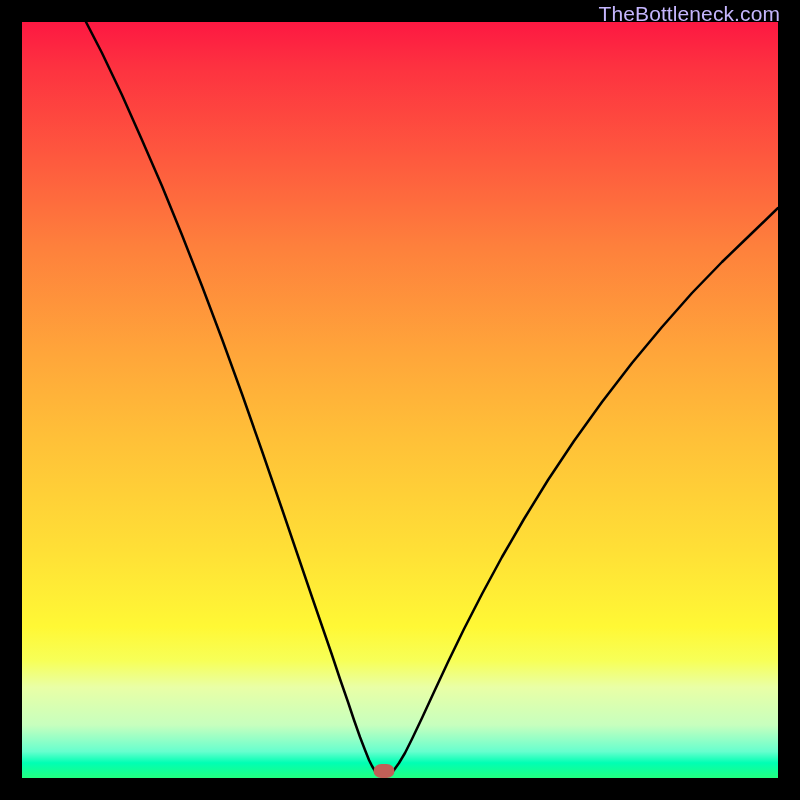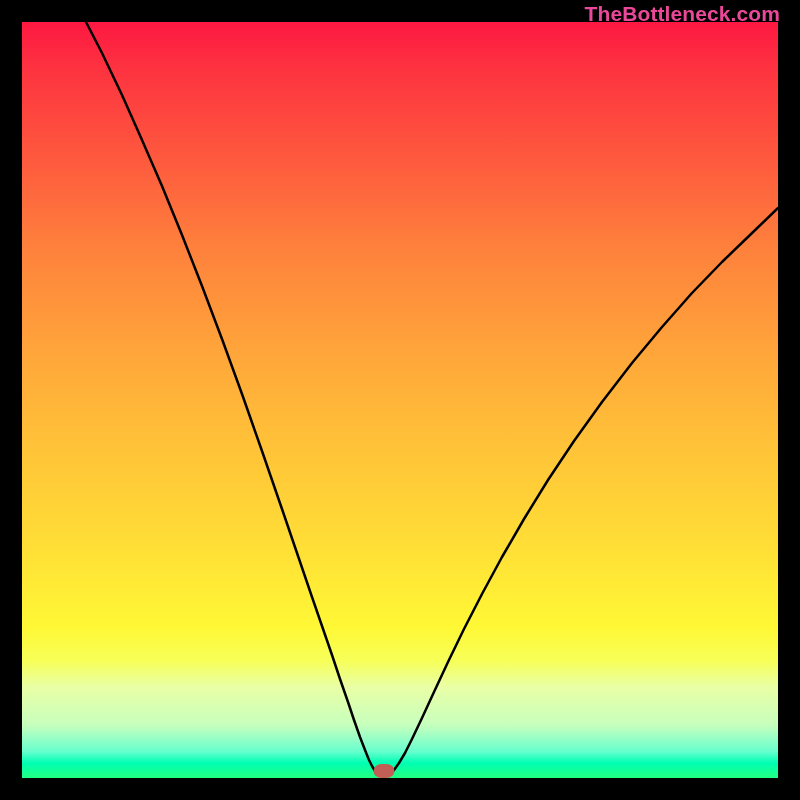--- a/index.html
+++ b/index.html
@@ -63,23 +63,23 @@
     width: 21px;
     height: 14px;
     border-radius: 8px / 7px;
     background: #c15f57;
     transform: translate(-50%, -50%);
   }
   .watermark {
     position: absolute;
     top: 2px;
     right: 20px;
-    color: #ec4899;
+    color: #c4b5fd;
     font-size: 21px;
-    font-weight: 700;
+    font-weight: 400;
     letter-spacing: 0.1px;
   }
 </style>
 </head>
 <body>
 
 <div class="watermark">TheBottleneck.com</div>
 
 <div class="frame">
   <div class="plot-area">

